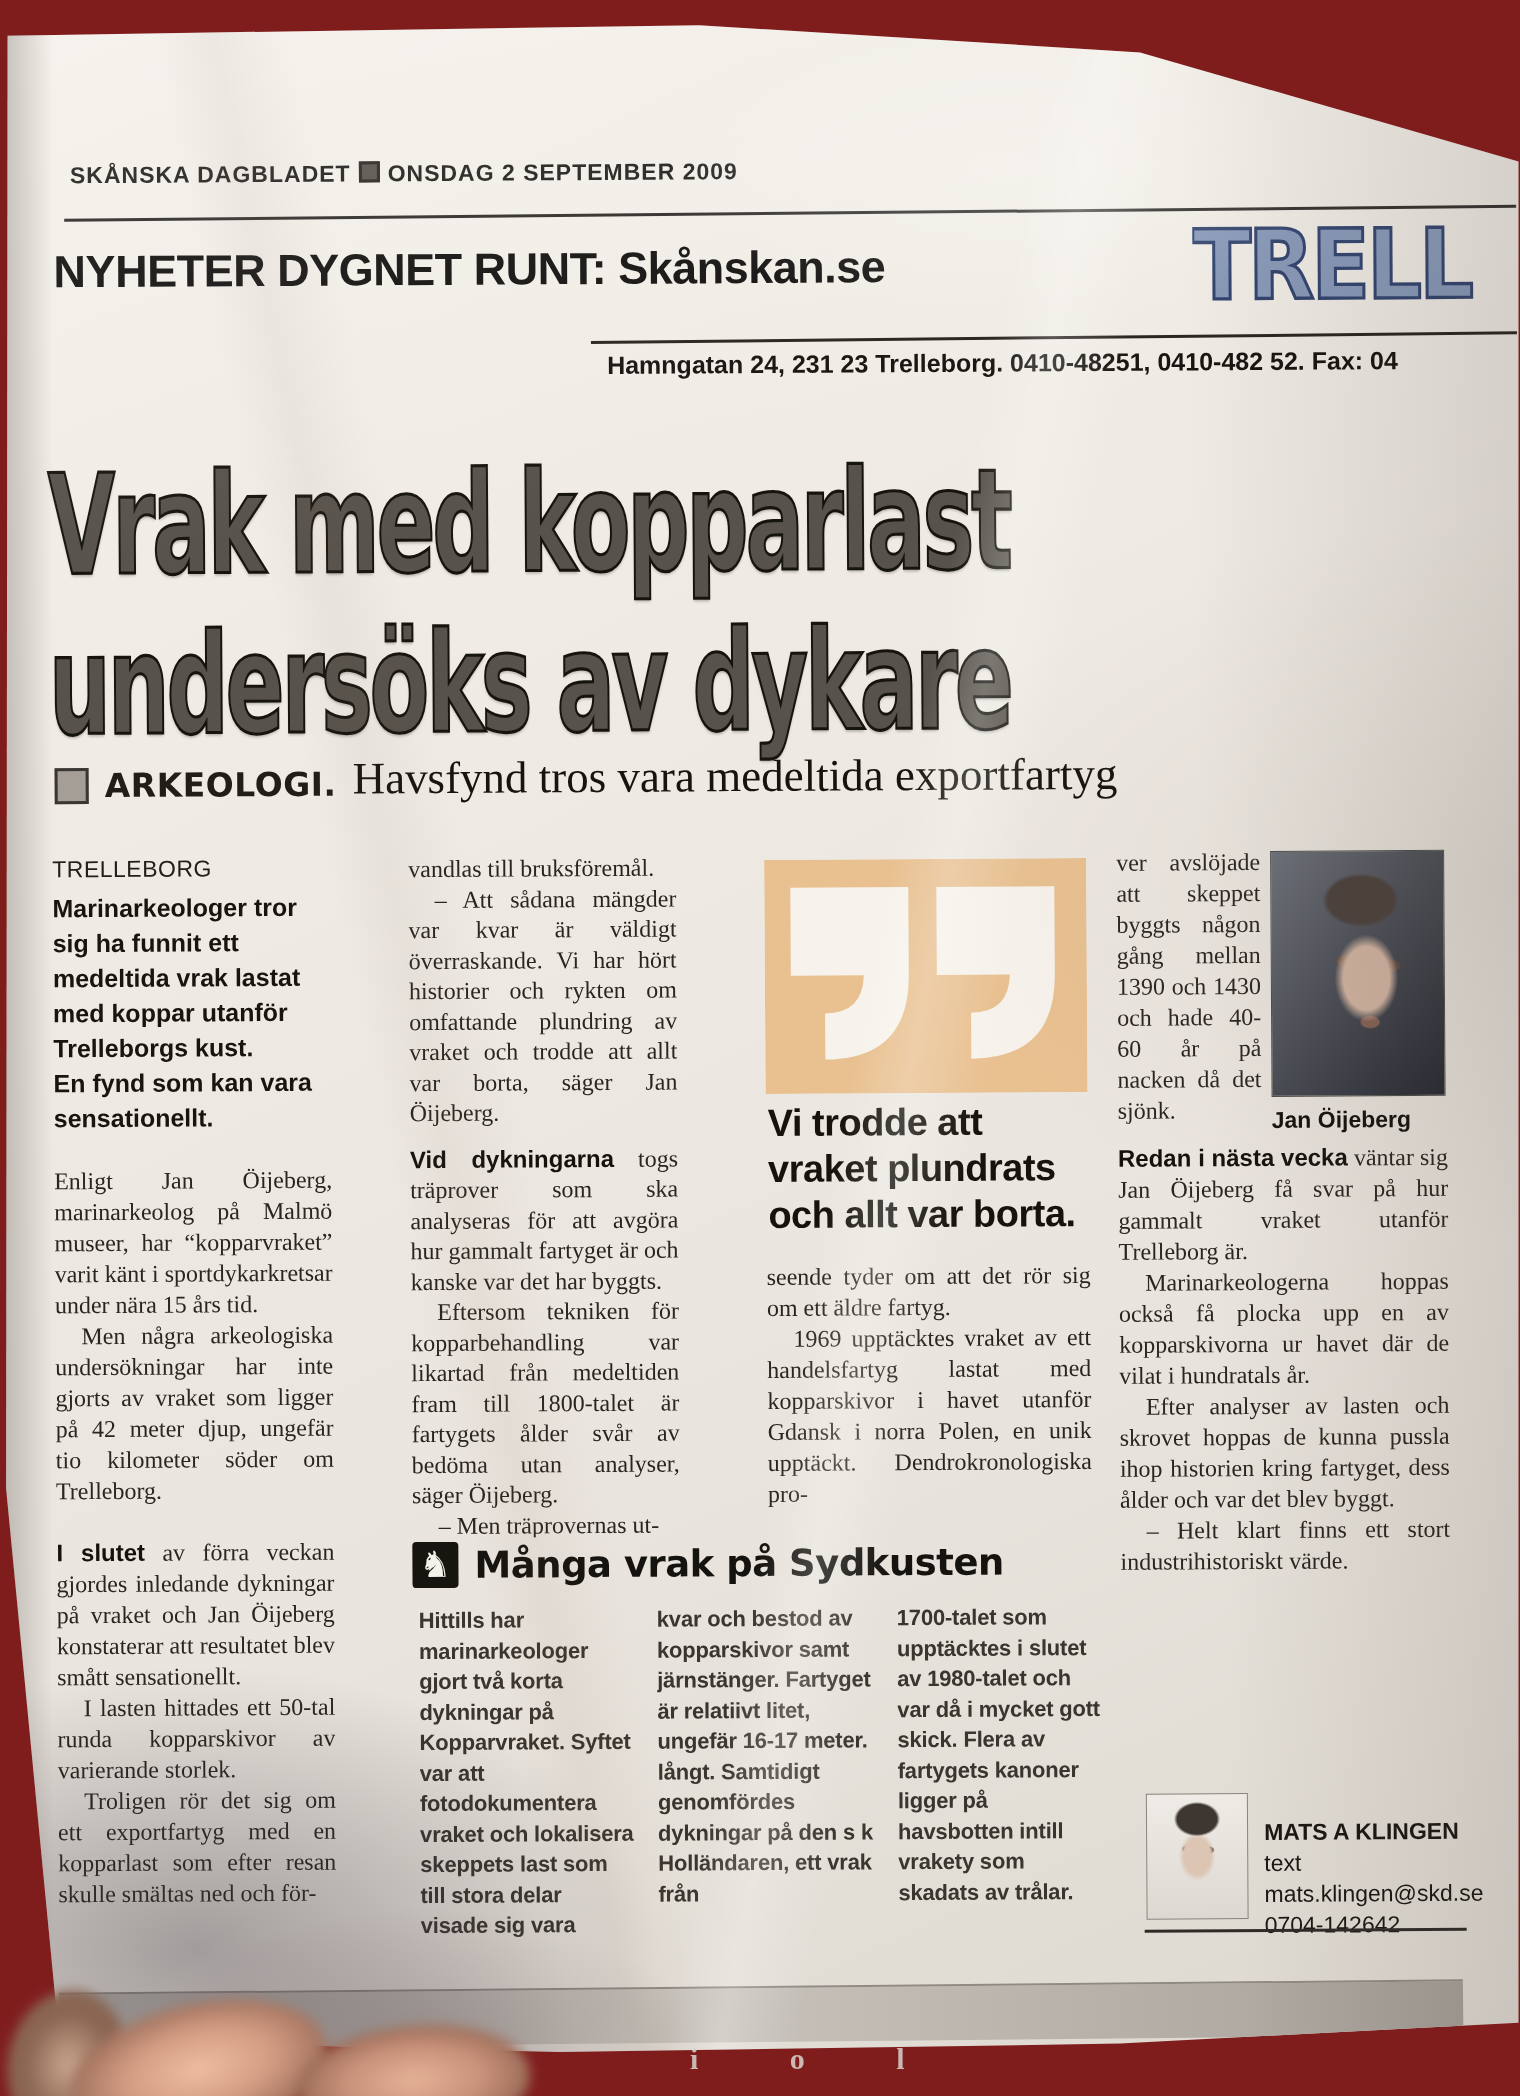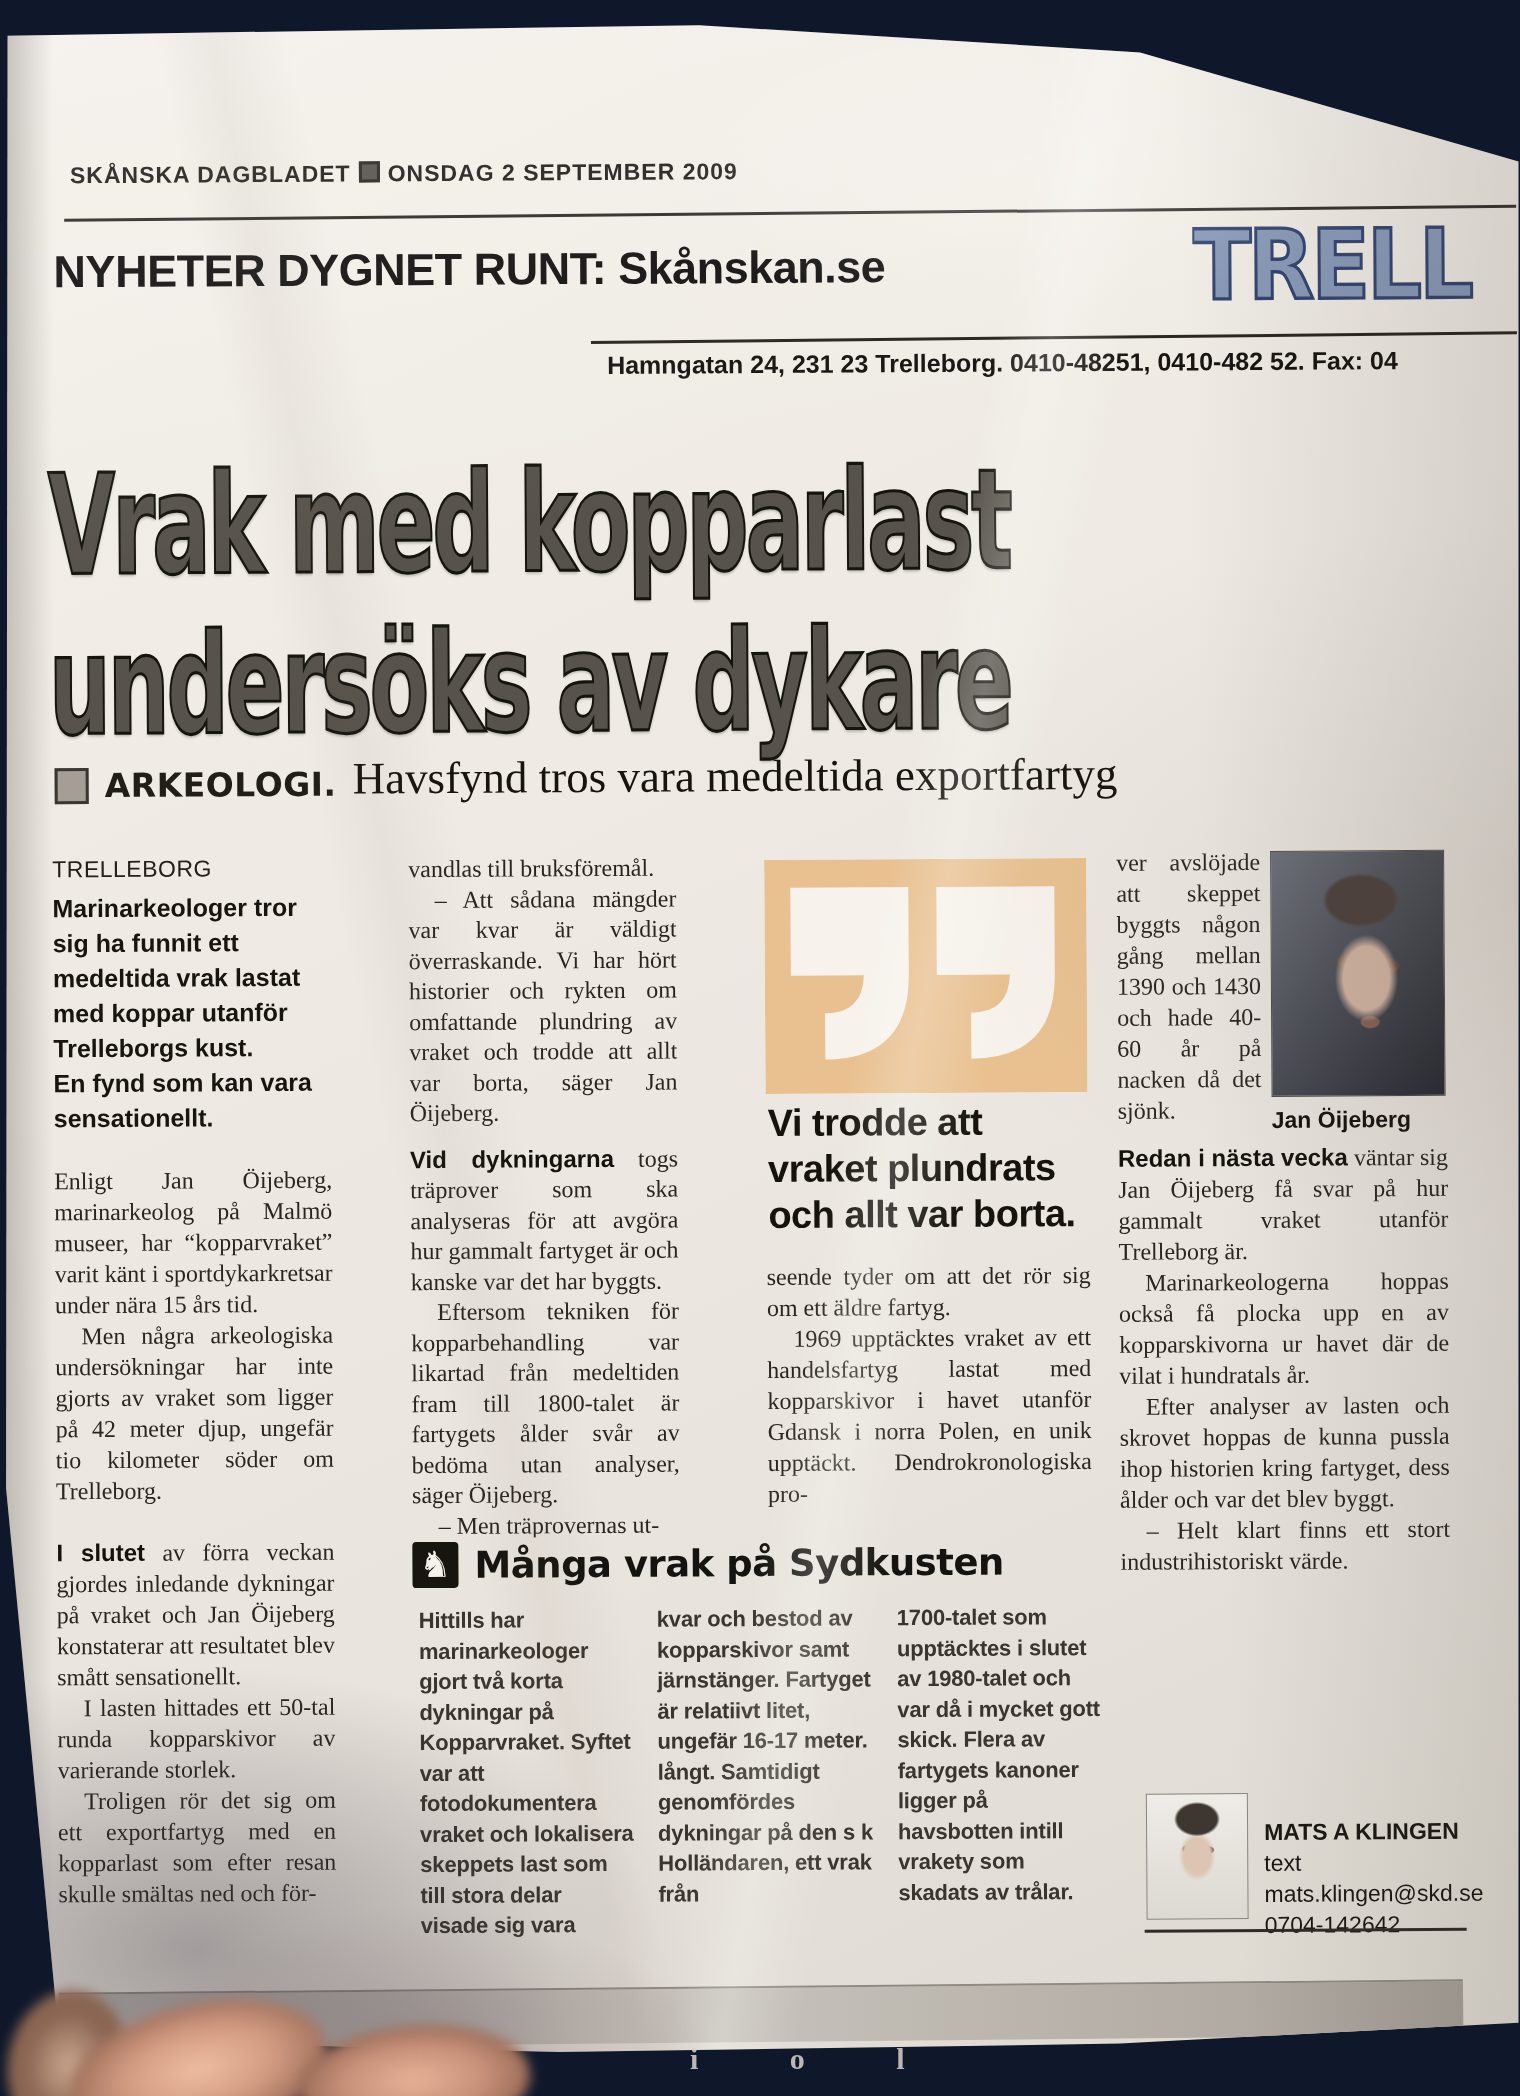--- a/index.html
+++ b/index.html
@@ -1,16 +1,16 @@
 <!DOCTYPE html>
 <html><head>
 <meta charset="utf-8">
 <style>
   html,body{margin:0;padding:0;background:#070707;}
-  #stage{position:relative;width:1520px;height:2096px;background:#0f172a;overflow:hidden;
+  #stage{position:relative;width:1520px;height:2096px;background:#7f1d1d;overflow:hidden;
          font-family:"Liberation Sans","DejaVu Sans",sans-serif;}
   
   .paper{position:absolute;inset:0;
     background:linear-gradient(155deg,#f4f0ea 0%,#efebe4 35%,#e9e4dd 65%,#dcd7cf 100%);
     clip-path:polygon(0.5% 1.7%,46% 1.2%,75% 2.5%,99.9% 7.7%,99.9% 96.5%,73.7% 97.5%,36.8% 97.9%,3.9% 97.3%,0.4% 71%);}
   .content{position:absolute;inset:0;transform:rotate(-0.35deg);transform-origin:50% 40%;}
   .abs{position:absolute;}
   
   .masthead{left:74px;top:158px;font-size:23px;font-weight:700;letter-spacing:1px;color:#1d1b18;}
   .mast-square{display:inline-block;width:15px;height:15px;background:#55504a;border:3px solid #26231f;

